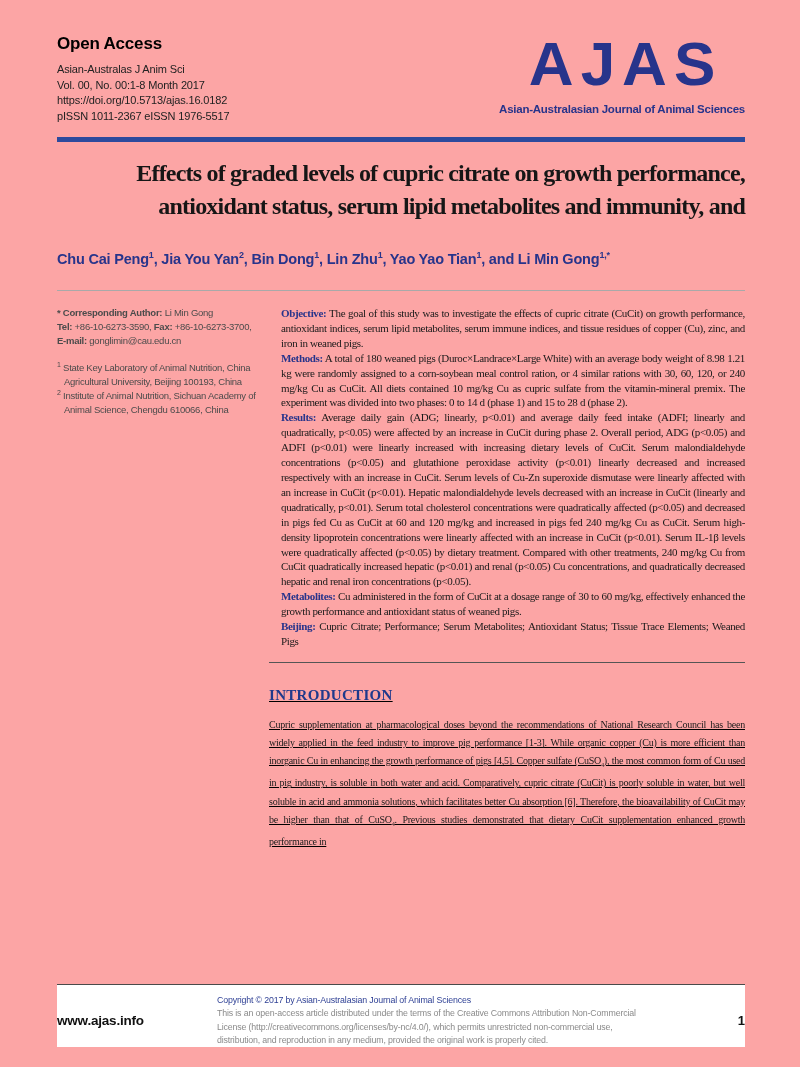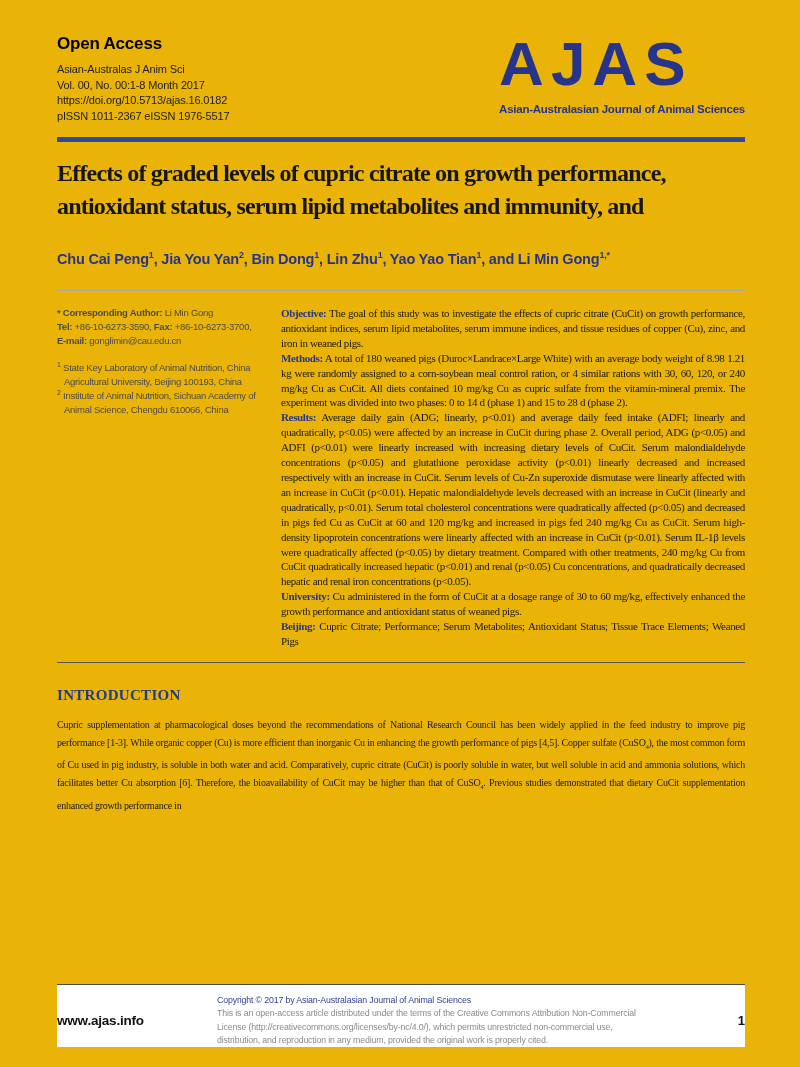--- a/index.html
+++ b/index.html
@@ -3,54 +3,54 @@
 <meta charset="utf-8">
 <style>
   :root{
     --navy:#27348b;
     --rule-navy:#2d4a9d;
     --ink:#161616;
     --gray:#4b4b4b;
   }
   *{box-sizing:border-box;}
   body{margin:0;background:#ffffff;font-family:"Liberation Sans",sans-serif;}
-  .page{position:relative;width:800px;height:1067px;background:#eab308;padding:34px 55px 0 57px;overflow:hidden;}
+  .page{position:relative;width:800px;height:1067px;background:#fca5a5;padding:34px 55px 0 57px;overflow:hidden;}
 
   
   .header{display:flex;justify-content:space-between;align-items:flex-start;}
   .open-access{font-size:17px;font-weight:bold;color:#000;margin-bottom:8px;letter-spacing:-0.2px;}
   .meta-line{font-size:11px;line-height:15.5px;color:#222;letter-spacing:-0.15px;}
-  .logo-block{margin-top:0;}
+  .logo-block{text-align:center;margin-top:0;}
   .ajas{font-size:62px;line-height:60px;font-weight:bold;color:var(--navy);letter-spacing:7px;margin-right:-7px;}
   .journal-full{font-size:11.5px;font-weight:bold;color:var(--navy);margin-top:9px;letter-spacing:-0.25px;}
 
   .rule-thick{height:5px;background:var(--rule-navy);margin-top:13px;}
 
   
-  .title{margin-top:15px;font-family:"Liberation Serif",serif;font-weight:bold;font-size:24px;line-height:33px;color:var(--ink);letter-spacing:-0.8px;}
+  .title{margin-top:15px;font-family:"Liberation Serif",serif;font-weight:bold;font-size:24px;line-height:33px;color:var(--ink);letter-spacing:-0.8px;text-align:right;}
   .title div{white-space:nowrap;}
   .authors{margin-top:28px;font-size:14.5px;font-weight:bold;color:var(--navy);letter-spacing:-0.2px;white-space:nowrap;}
   .authors sup{font-size:9px;}
   .rule-thin{border:0;border-top:1px solid #a9a9a9;margin:23px 0 0 0;}
 
   
   .cols{display:flex;gap:24px;margin-top:15px;}
   .col-left{width:200px;flex:none;font-size:9.5px;line-height:14px;color:var(--gray);letter-spacing:-0.25px;}
   .sb-block{margin-bottom:13px;}
   .sb-line{white-space:nowrap;}
   .col-left .b{font-weight:bold;}
   .col-left sup{font-size:7px;}
   .aff{padding-left:7px;text-indent:-7px;margin:0;}
   .col-main{flex:1;font-family:"Liberation Serif",serif;font-size:11px;line-height:14.9px;letter-spacing:-0.35px;text-align:justify;color:#1a1a1a;}
   .col-main p{margin:0;}
   .lbl{color:var(--navy);font-weight:bold;}
   .keywords{margin-top:13px;}
 
   
-  .main-offset{}
+  .main-offset{margin-left:212px;text-decoration:underline;}
   .section-rule{border:0;border-top:1px solid #555;margin:13px 0 0 0;}
   .intro-heading{margin-top:24px;font-family:"Liberation Serif",serif;font-weight:bold;font-size:15px;color:#1f3a8c;letter-spacing:0.3px;}
   .intro-para{margin-top:12px;font-family:"Liberation Serif",serif;font-size:10px;line-height:18.2px;letter-spacing:-0.25px;text-align:justify;color:#1a1a1a;}
   .intro-para sub{font-size:62%;}
 
   
   .footer{position:absolute;left:57px;right:55px;bottom:20px;background:#fff;}
   .footer-rule{border:0;border-top:1px solid #4a4a4a;margin:0 0 9px 0;}
   .footer-row{display:flex;align-items:center;}
   .site{width:160px;flex:none;font-size:13.5px;font-weight:bold;color:#111;letter-spacing:-0.2px;}
@@ -100,21 +100,21 @@
       <div class="sb-block">
         <p class="aff"><sup>1</sup><span> State Key Laboratory of Animal Nutrition, China Agricultural University, Beijing 100193, China</span></p>
         <p class="aff"><sup>2</sup><span> Institute of Animal Nutrition, Sichuan Academy of Animal Science, Chengdu 610066, China</span></p>
       </div>
     </div>
 
     <div class="col-main">
       <p><span class="lbl">Objective:</span><span> The goal of this study was to investigate the effects of cupric citrate (CuCit) on growth performance, antioxidant indices, serum lipid metabolites, serum immune indices, and tissue residues of copper (Cu), zinc, and iron in weaned pigs.</span></p>
       <p><span class="lbl">Methods:</span><span> A total of 180 weaned pigs (Duroc×Landrace×Large White) with an average body weight of 8.98 1.21 kg were randomly assigned to a corn-soybean meal control ration, or 4 similar rations with 30, 60, 120, or 240 mg/kg Cu as CuCit. All diets contained 10 mg/kg Cu as cupric sulfate from the vitamin-mineral premix. The experiment was divided into two phases: 0 to 14 d (phase 1) and 15 to 28 d (phase 2).</span></p>
       <p><span class="lbl">Results:</span><span> Average daily gain (ADG; linearly, p&lt;0.01) and average daily feed intake (ADFI; linearly and quadratically, p&lt;0.05) were affected by an increase in CuCit during phase 2. Overall period, ADG (p&lt;0.05) and ADFI (p&lt;0.01) were linearly increased with increasing dietary levels of CuCit. Serum malondialdehyde concentrations (p&lt;0.05) and glutathione peroxidase activity (p&lt;0.01) linearly decreased and increased respectively with an increase in CuCit. Serum levels of Cu-Zn superoxide dismutase were linearly affected with an increase in CuCit (p&lt;0.01). Hepatic malondialdehyde levels decreased with an increase in CuCit (linearly and quadratically, p&lt;0.01). Serum total cholesterol concentrations were quadratically affected (p&lt;0.05) and decreased in pigs fed Cu as CuCit at 60 and 120 mg/kg and increased in pigs fed 240 mg/kg Cu as CuCit. Serum high-density lipoprotein concentrations were linearly affected with an increase in CuCit (p&lt;0.01). Serum IL-1β levels were quadratically affected (p&lt;0.05) by dietary treatment. Compared with other treatments, 240 mg/kg Cu from CuCit quadratically increased hepatic (p&lt;0.01) and renal (p&lt;0.05) Cu concentrations, and quadratically decreased hepatic and renal iron concentrations (p&lt;0.05).</span></p>
-      <p><span class="lbl">University:</span><span> Cu administered in the form of CuCit at a dosage range of 30 to 60 mg/kg, effectively enhanced the growth performance and antioxidant status of weaned pigs.</span></p>
+      <p><span class="lbl">Metabolites:</span><span> Cu administered in the form of CuCit at a dosage range of 30 to 60 mg/kg, effectively enhanced the growth performance and antioxidant status of weaned pigs.</span></p>
       <p class="keywords"><span class="lbl">Beijing:</span><span> Cupric Citrate; Performance; Serum Metabolites; Antioxidant Status; Tissue Trace Elements; Weaned Pigs</span></p>
     </div>
   </div>
 
   <div class="main-offset">
     <hr class="section-rule">
     <div class="intro-heading">INTRODUCTION</div>
     <p class="intro-para"><span>Cupric supplementation at pharmacological doses beyond the recommendations of National Research Council has been widely applied in the feed industry to improve pig performance [1-3]. While organic copper (Cu) is more efficient than inorganic Cu in enhancing the growth performance of pigs [4,5]. Copper sulfate (CuSO</span><sub>4</sub><span>), the most common form of Cu used in pig industry, is soluble in both water and acid. Comparatively, cupric citrate (CuCit) is poorly soluble in water, but well soluble in acid and ammonia solutions, which facilitates better Cu absorption [6]. Therefore, the bioavailability of CuCit may be higher than that of CuSO</span><sub>4</sub><span>. Previous studies demonstrated that dietary CuCit supplementation enhanced growth performance in</span></p>
   </div>
 

